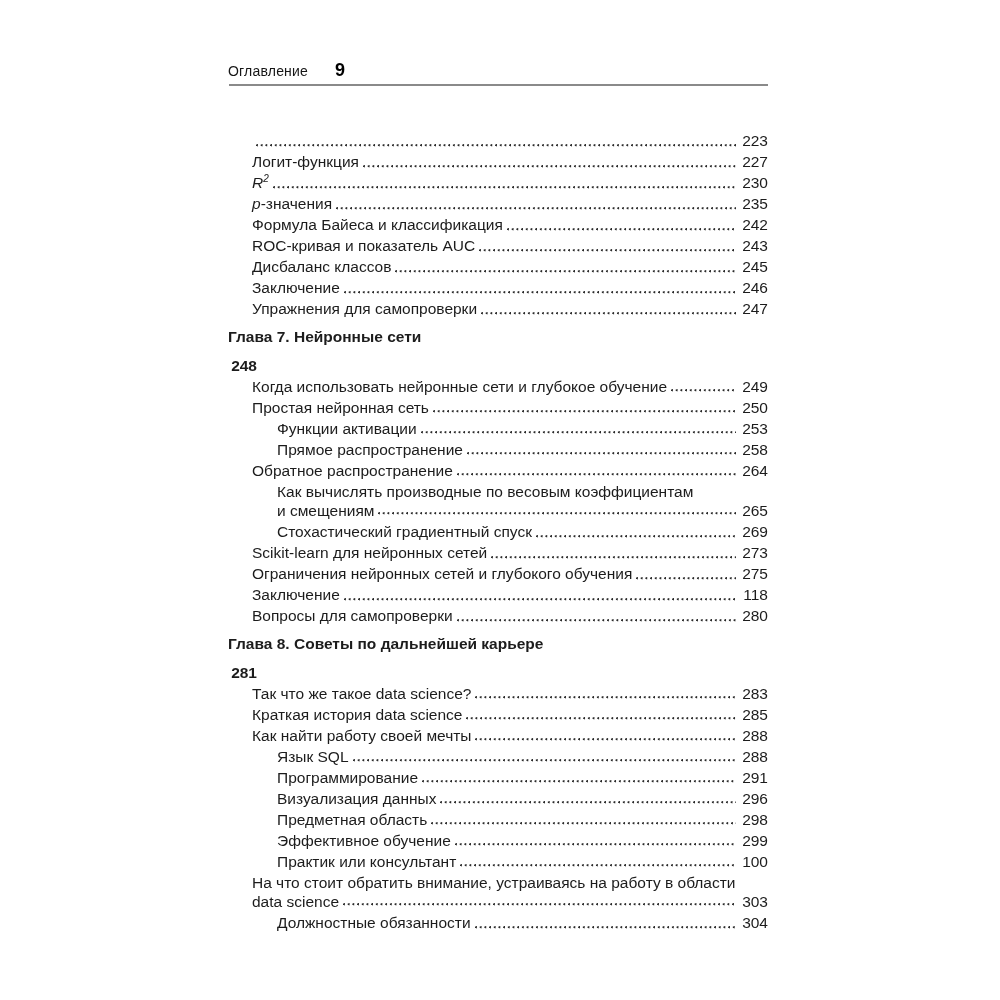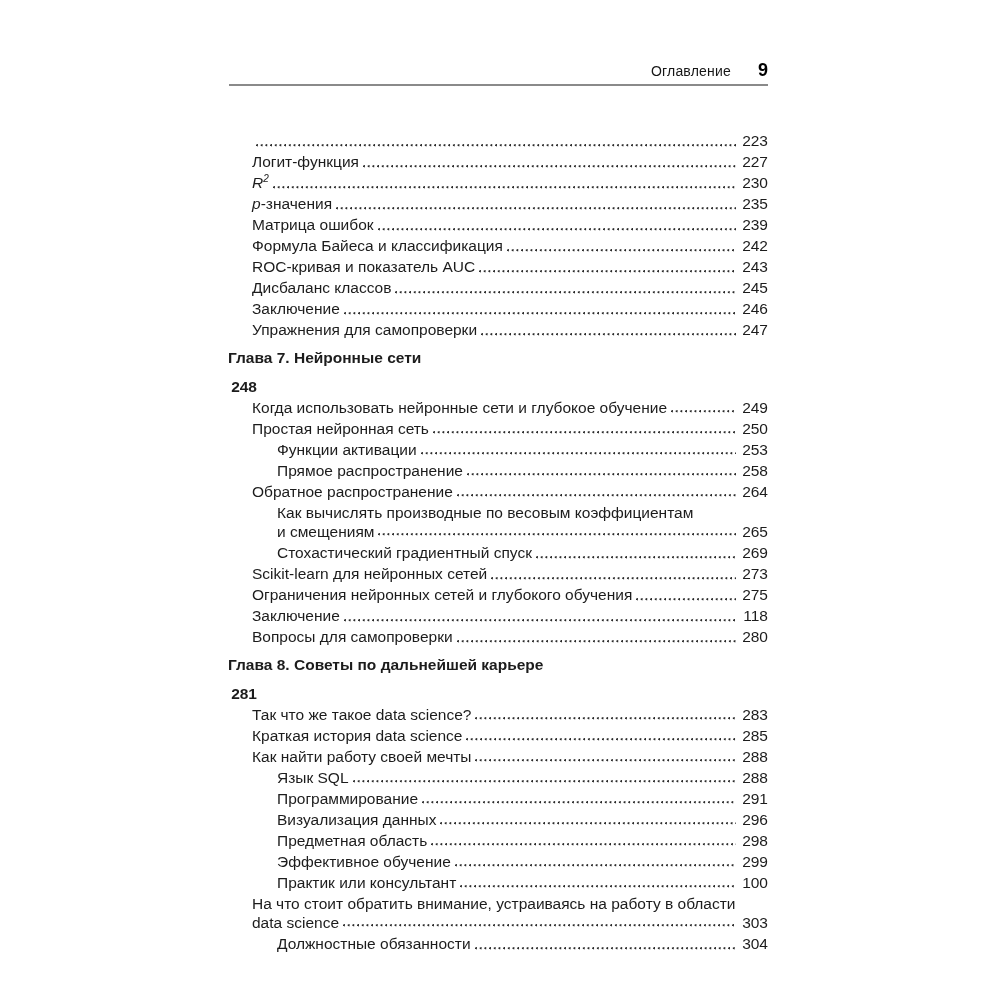--- a/index.html
+++ b/index.html
@@ -10,21 +10,21 @@
     background:#ffffff;
     font-family:"Liberation Sans","DejaVu Sans",sans-serif;
     color:#1c1c1c;
     overflow:hidden;
   }
 
   
   .header-row {
     position:absolute;
     left:228px; top:60px; width:540px;
-    display:flex; justify-content:flex-end; align-items:baseline;
+    display:flex; justify-content:flex-start; align-items:baseline;
   }
   .header-title { font-size:14px; color:#161616; letter-spacing:0.2px; }
   .header-num  { font-size:18px; font-weight:700; color:#000; margin-left:27px; }
   .header-rule {
     position:absolute; left:229px; top:84px;
     width:539px; height:2px; background:#8a8a8a;
   }
 
   
   .toc { position:absolute; left:228px; top:130px; width:540px; }
@@ -89,27 +89,20 @@
       </div>
       <div class="entry lvl1">
         <div class="row">
           <span class="title"><span class="it">p</span><span>-значения</span></span>
           <span class="leader"></span>
           <span class="pagenum">235</span>
         </div>
       </div>
       <div class="entry lvl1">
         <div class="row">
-          <span class="title"><span>Матрица ошибок</span></span>
-          <span class="leader"></span>
-          <span class="pagenum">239</span>
-        </div>
-      </div>
-      <div class="entry lvl1">
-        <div class="row">
           <span class="title"><span>Формула Байеса и классификация</span></span>
           <span class="leader"></span>
           <span class="pagenum">242</span>
         </div>
       </div>
       <div class="entry lvl1">
         <div class="row">
           <span class="title"><span>ROC-кривая и показатель AUC</span></span>
           <span class="leader"></span>
           <span class="pagenum">243</span>

